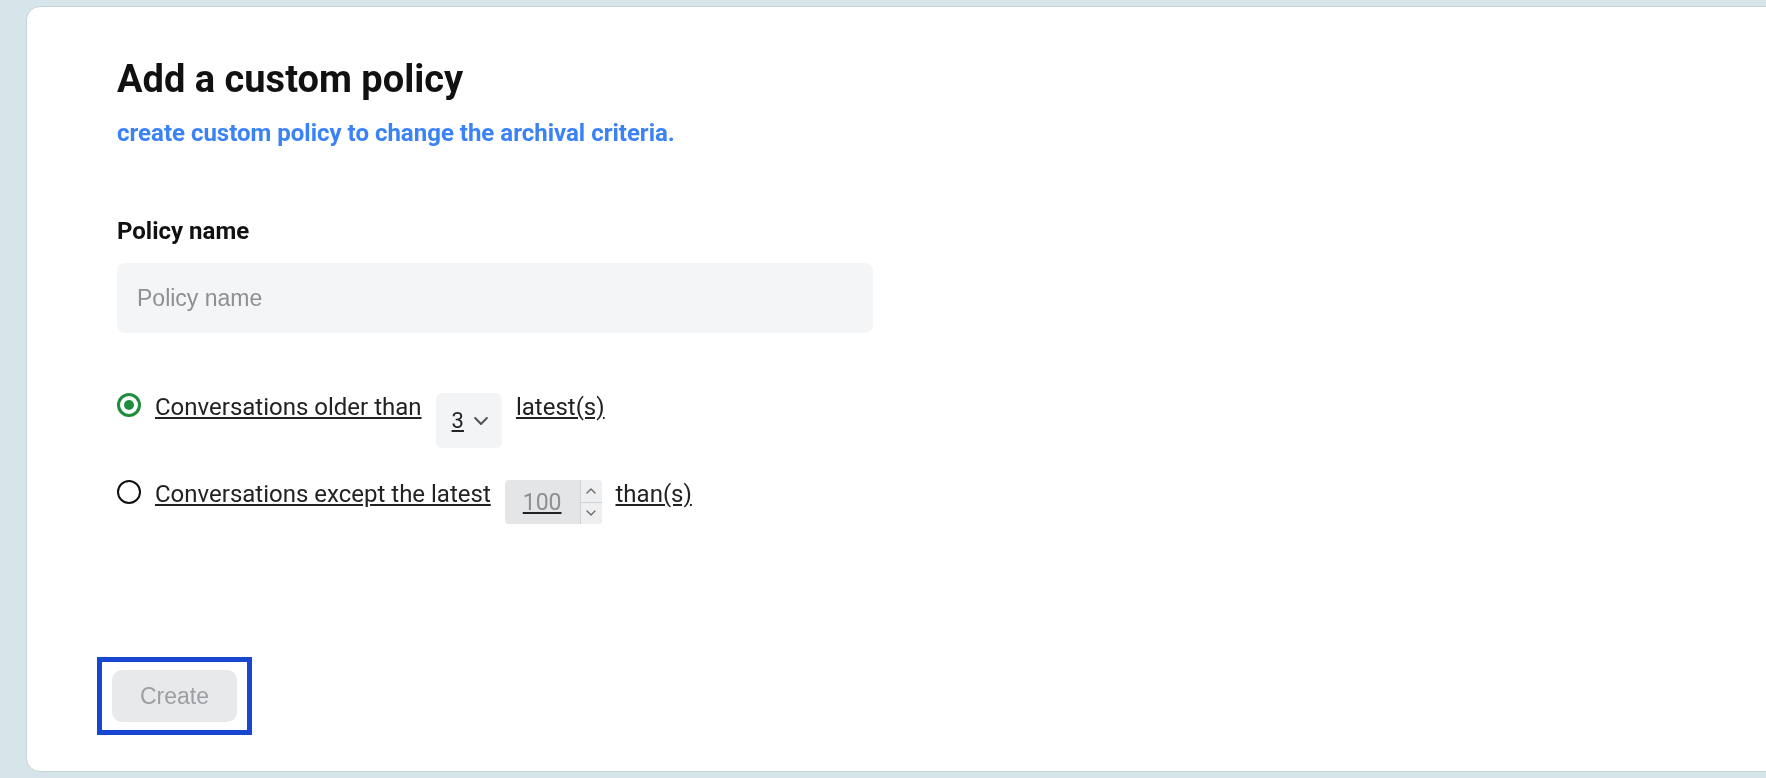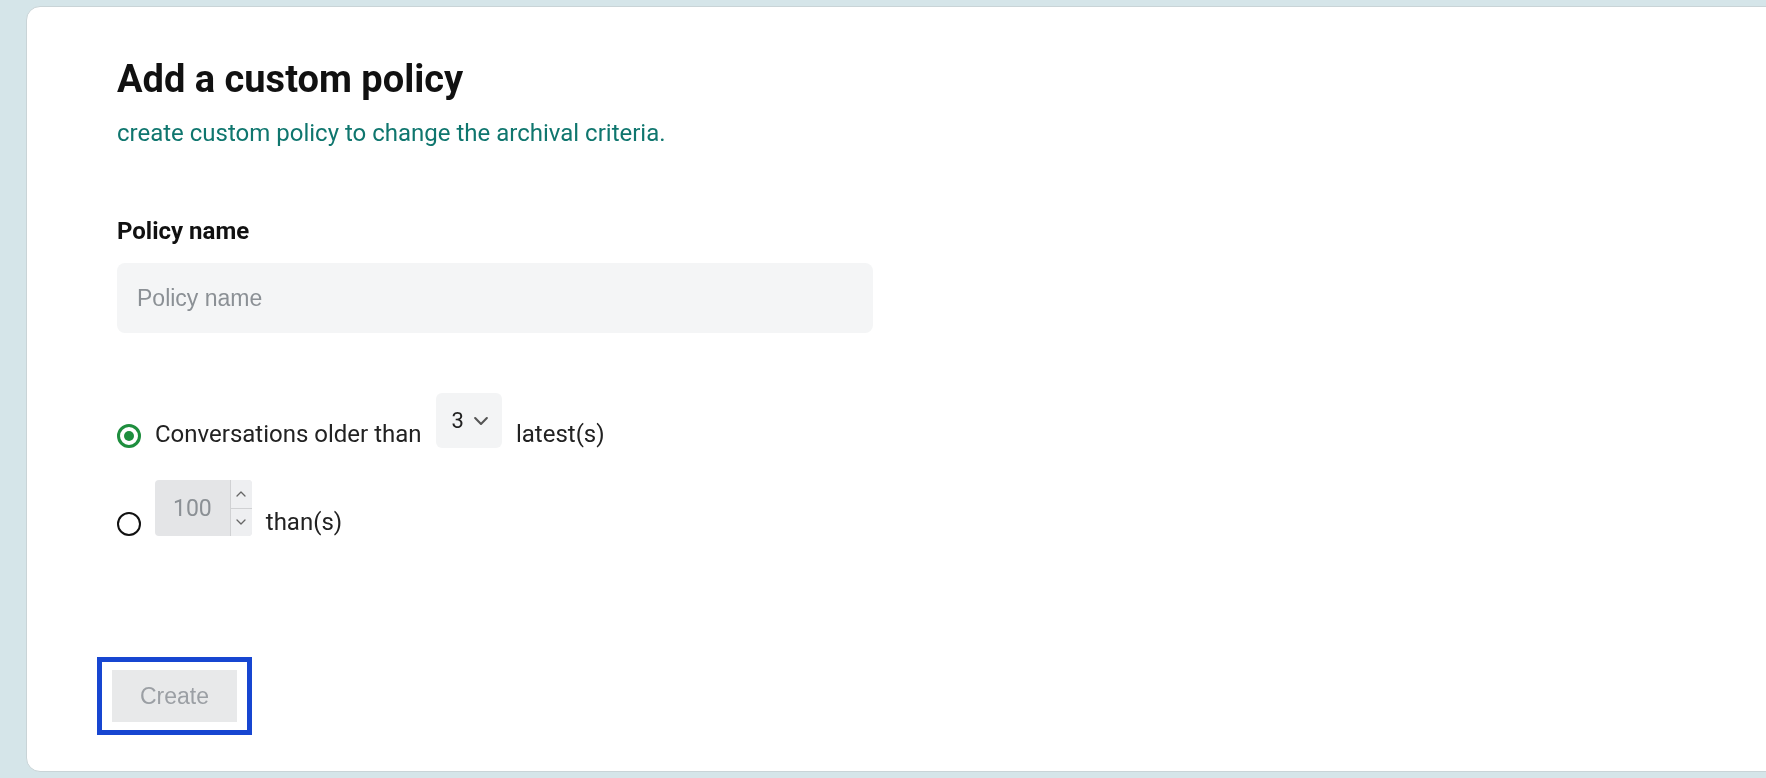--- a/index.html
+++ b/index.html
@@ -29,22 +29,22 @@
 
     .title {
       font-size: 38px;
       font-weight: 700;
       color: #111;
       margin-bottom: 18px;
     }
 
     .subtitle {
       font-size: 24px;
-      font-weight: 400;
-      color: #0f766e;
+      font-weight: 700;
+      color: #3b82f6;
       margin-bottom: 70px;
     }
 
     .section-label {
       font-size: 24px;
       font-weight: 700;
       color: #111;
       margin-bottom: 18px;
     }
 
@@ -67,24 +67,25 @@
 
     .conditions {
       display: flex;
       flex-direction: column;
       gap: 32px;
       margin-bottom: 60px;
     }
 
     .condition-row {
       display: flex;
-      align-items: flex-end;
+      align-items: flex-start;
       gap: 14px;
       font-size: 24px;
       color: #222;
+      text-decoration: underline;
     }
 
     .radio {
       width: 24px;
       height: 24px;
       border-radius: 50%;
       display: inline-flex;
       align-items: center;
       justify-content: center;
       flex-shrink: 0;
@@ -125,21 +126,21 @@
     .chevron {
       width: 14px;
       height: 14px;
     }
 
     .number-wrap {
       display: inline-flex;
       align-items: stretch;
       background: #e4e5e7;
       border-radius: 4px;
-      height: 56px;
+      height: 44px;
       overflow: hidden;
     }
 
     .number-value {
       display: flex;
       align-items: center;
       padding: 0 18px;
       font-size: 23px;
       color: #8b9095;
     }
@@ -175,21 +176,21 @@
       padding: 8px 10px;
       position: absolute;
       left: 70px;
       bottom: 36px;
     }
 
     .create-btn {
       background: #e8e9ea;
       color: #9b9fa4;
       border: none;
-      border-radius: 0;
+      border-radius: 10px;
       font-size: 23px;
       font-weight: 400;
       height: 52px;
       padding: 0 28px;
       cursor: pointer;
     }
   </style>
 </head>
 <body>
 
@@ -213,20 +214,21 @@
         <span class="select-value">3</span>
         <svg class="chevron" viewBox="0 0 12 8">
           <path d="M1 1.5 L6 6.5 L11 1.5" stroke="#555" stroke-width="1.8" fill="none" stroke-linecap="round" stroke-linejoin="round"></path>
         </svg>
       </span>
       <span>latest(s)</span>
     </div>
 
     <div class="condition-row">
       <span class="radio unselected"></span>
+      <span>Conversations except the latest</span>
       <span class="number-wrap">
         <span class="number-value">100</span>
         <span class="stepper">
           <span class="step-btn">
             <svg class="step-arrow" viewBox="0 0 10 6">
               <path d="M1 5 L5 1 L9 5" stroke="#666" stroke-width="1.3" fill="none" stroke-linecap="round" stroke-linejoin="round"></path>
             </svg>
           </span>
           <span class="step-btn">
             <svg class="step-arrow" viewBox="0 0 10 6">

